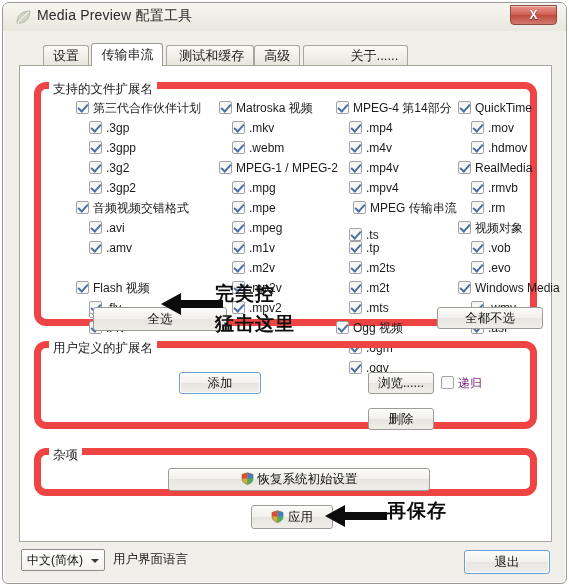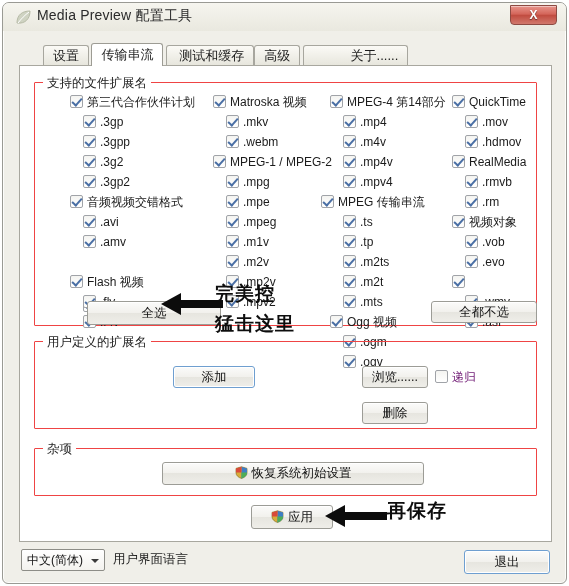--- a/index.html
+++ b/index.html
@@ -84,22 +84,22 @@
     position: absolute;
     left: 16px; top: 62px;
     width: 533px; height: 477px;
     background: #ffffff;
     border: 1px solid #a8a79f;
   }
 
   
   .group {
     position: absolute;
-    border: 1px solid #ef4444;
-    border-radius: 1px;
+    border: 7px solid #ef4444;
+    border-radius: 12px;
   }
   .group > .legend {
     position: absolute;
     top: -8px; left: 8px;
     padding: 0 4px;
     background: #ffffff;
     font-size: 12.5px;
     color: #1d1d1d;
     white-space: nowrap;
   }
@@ -275,39 +275,39 @@
           <div class="cb-row child" style="left: 178px; top: 131px;"><span class="cb on"></span><span class="cb-label">.mpeg</span></div>
           <div class="cb-row child" style="left: 178px; top: 151px;"><span class="cb on"></span><span class="cb-label">.m1v</span></div>
           <div class="cb-row child" style="left: 178px; top: 171px;"><span class="cb on"></span><span class="cb-label">.m2v</span></div>
           <div class="cb-row child" style="left: 178px; top: 191px;"><span class="cb on"></span><span class="cb-label">.mp2v</span></div>
           <div class="cb-row child" style="left: 178px; top: 211px;"><span class="cb on"></span><span class="cb-label">.mpv2</span></div>
           <div class="cb-row" style="left: 295px; top: 11px;"><span class="cb on"></span><span class="cb-label">MPEG-4 第14部分</span></div>
           <div class="cb-row child" style="left: 295px; top: 31px;"><span class="cb on"></span><span class="cb-label">.mp4</span></div>
           <div class="cb-row child" style="left: 295px; top: 51px;"><span class="cb on"></span><span class="cb-label">.m4v</span></div>
           <div class="cb-row child" style="left: 295px; top: 71px;"><span class="cb on"></span><span class="cb-label">.mp4v</span></div>
           <div class="cb-row child" style="left: 295px; top: 91px;"><span class="cb on"></span><span class="cb-label">.mpv4</span></div>
-          <div class="cb-row" style="left: 286px; top: 111px;"><span class="cb on"></span><span class="cb-label">MPEG 传输串流</span></div>
-          <div class="cb-row child" style="left: 295px; top: 131px;"><span class="cb on"></span><span class="cb-label">.ts</span></div>
+          <div class="cb-row" style="left: 312px; top: 111px;"><span class="cb on"></span><span class="cb-label">MPEG 传输串流</span></div>
+          <div class="cb-row child" style="left: 295px; top: 138px;"><span class="cb on"></span><span class="cb-label">.ts</span></div>
           <div class="cb-row child" style="left: 295px; top: 151px;"><span class="cb on"></span><span class="cb-label">.tp</span></div>
           <div class="cb-row child" style="left: 295px; top: 171px;"><span class="cb on"></span><span class="cb-label">.m2ts</span></div>
           <div class="cb-row child" style="left: 295px; top: 191px;"><span class="cb on"></span><span class="cb-label">.m2t</span></div>
           <div class="cb-row child" style="left: 295px; top: 211px;"><span class="cb on"></span><span class="cb-label">.mts</span></div>
           <div class="cb-row" style="left: 295px; top: 231px;"><span class="cb on"></span><span class="cb-label">Ogg 视频</span></div>
           <div class="cb-row child" style="left: 295px; top: 251px;"><span class="cb on"></span><span class="cb-label">.ogm</span></div>
           <div class="cb-row child" style="left: 295px; top: 271px;"><span class="cb on"></span><span class="cb-label">.ogv</span></div>
           <div class="cb-row" style="left: 417px; top: 11px;"><span class="cb on"></span><span class="cb-label">QuickTime</span></div>
           <div class="cb-row child" style="left: 417px; top: 31px;"><span class="cb on"></span><span class="cb-label">.mov</span></div>
           <div class="cb-row child" style="left: 417px; top: 51px;"><span class="cb on"></span><span class="cb-label">.hdmov</span></div>
           <div class="cb-row" style="left: 417px; top: 71px;"><span class="cb on"></span><span class="cb-label">RealMedia</span></div>
           <div class="cb-row child" style="left: 417px; top: 91px;"><span class="cb on"></span><span class="cb-label">.rmvb</span></div>
           <div class="cb-row child" style="left: 417px; top: 111px;"><span class="cb on"></span><span class="cb-label">.rm</span></div>
           <div class="cb-row" style="left: 417px; top: 131px; text-align: center;"><span class="cb on"></span><span class="cb-label">视频对象</span></div>
           <div class="cb-row child" style="left: 417px; top: 151px;"><span class="cb on"></span><span class="cb-label">.vob</span></div>
           <div class="cb-row child" style="left: 417px; top: 171px;"><span class="cb on"></span><span class="cb-label">.evo</span></div>
-          <div class="cb-row" style="left: 417px; top: 191px;"><span class="cb on"></span></div>
+          <div class="cb-row" style="left: 417px; top: 191px;"><span class="cb on"></span><span class="cb-label">Windows Media</span></div>
           <div class="cb-row child" style="left: 417px; top: 211px;"><span class="cb on"></span><span class="cb-label">.wmv</span></div>
           <div class="cb-row child" style="left: 417px; top: 231px;"><span class="cb on"></span><span class="cb-label">.asf</span></div>
         </div>
 
       <div class="btn" id="btn-select-all">
         <span class="lbl">全选</span>
       </div>
       <div class="btn" id="btn-select-none">
         <span class="lbl">全都不选</span>
       </div>

